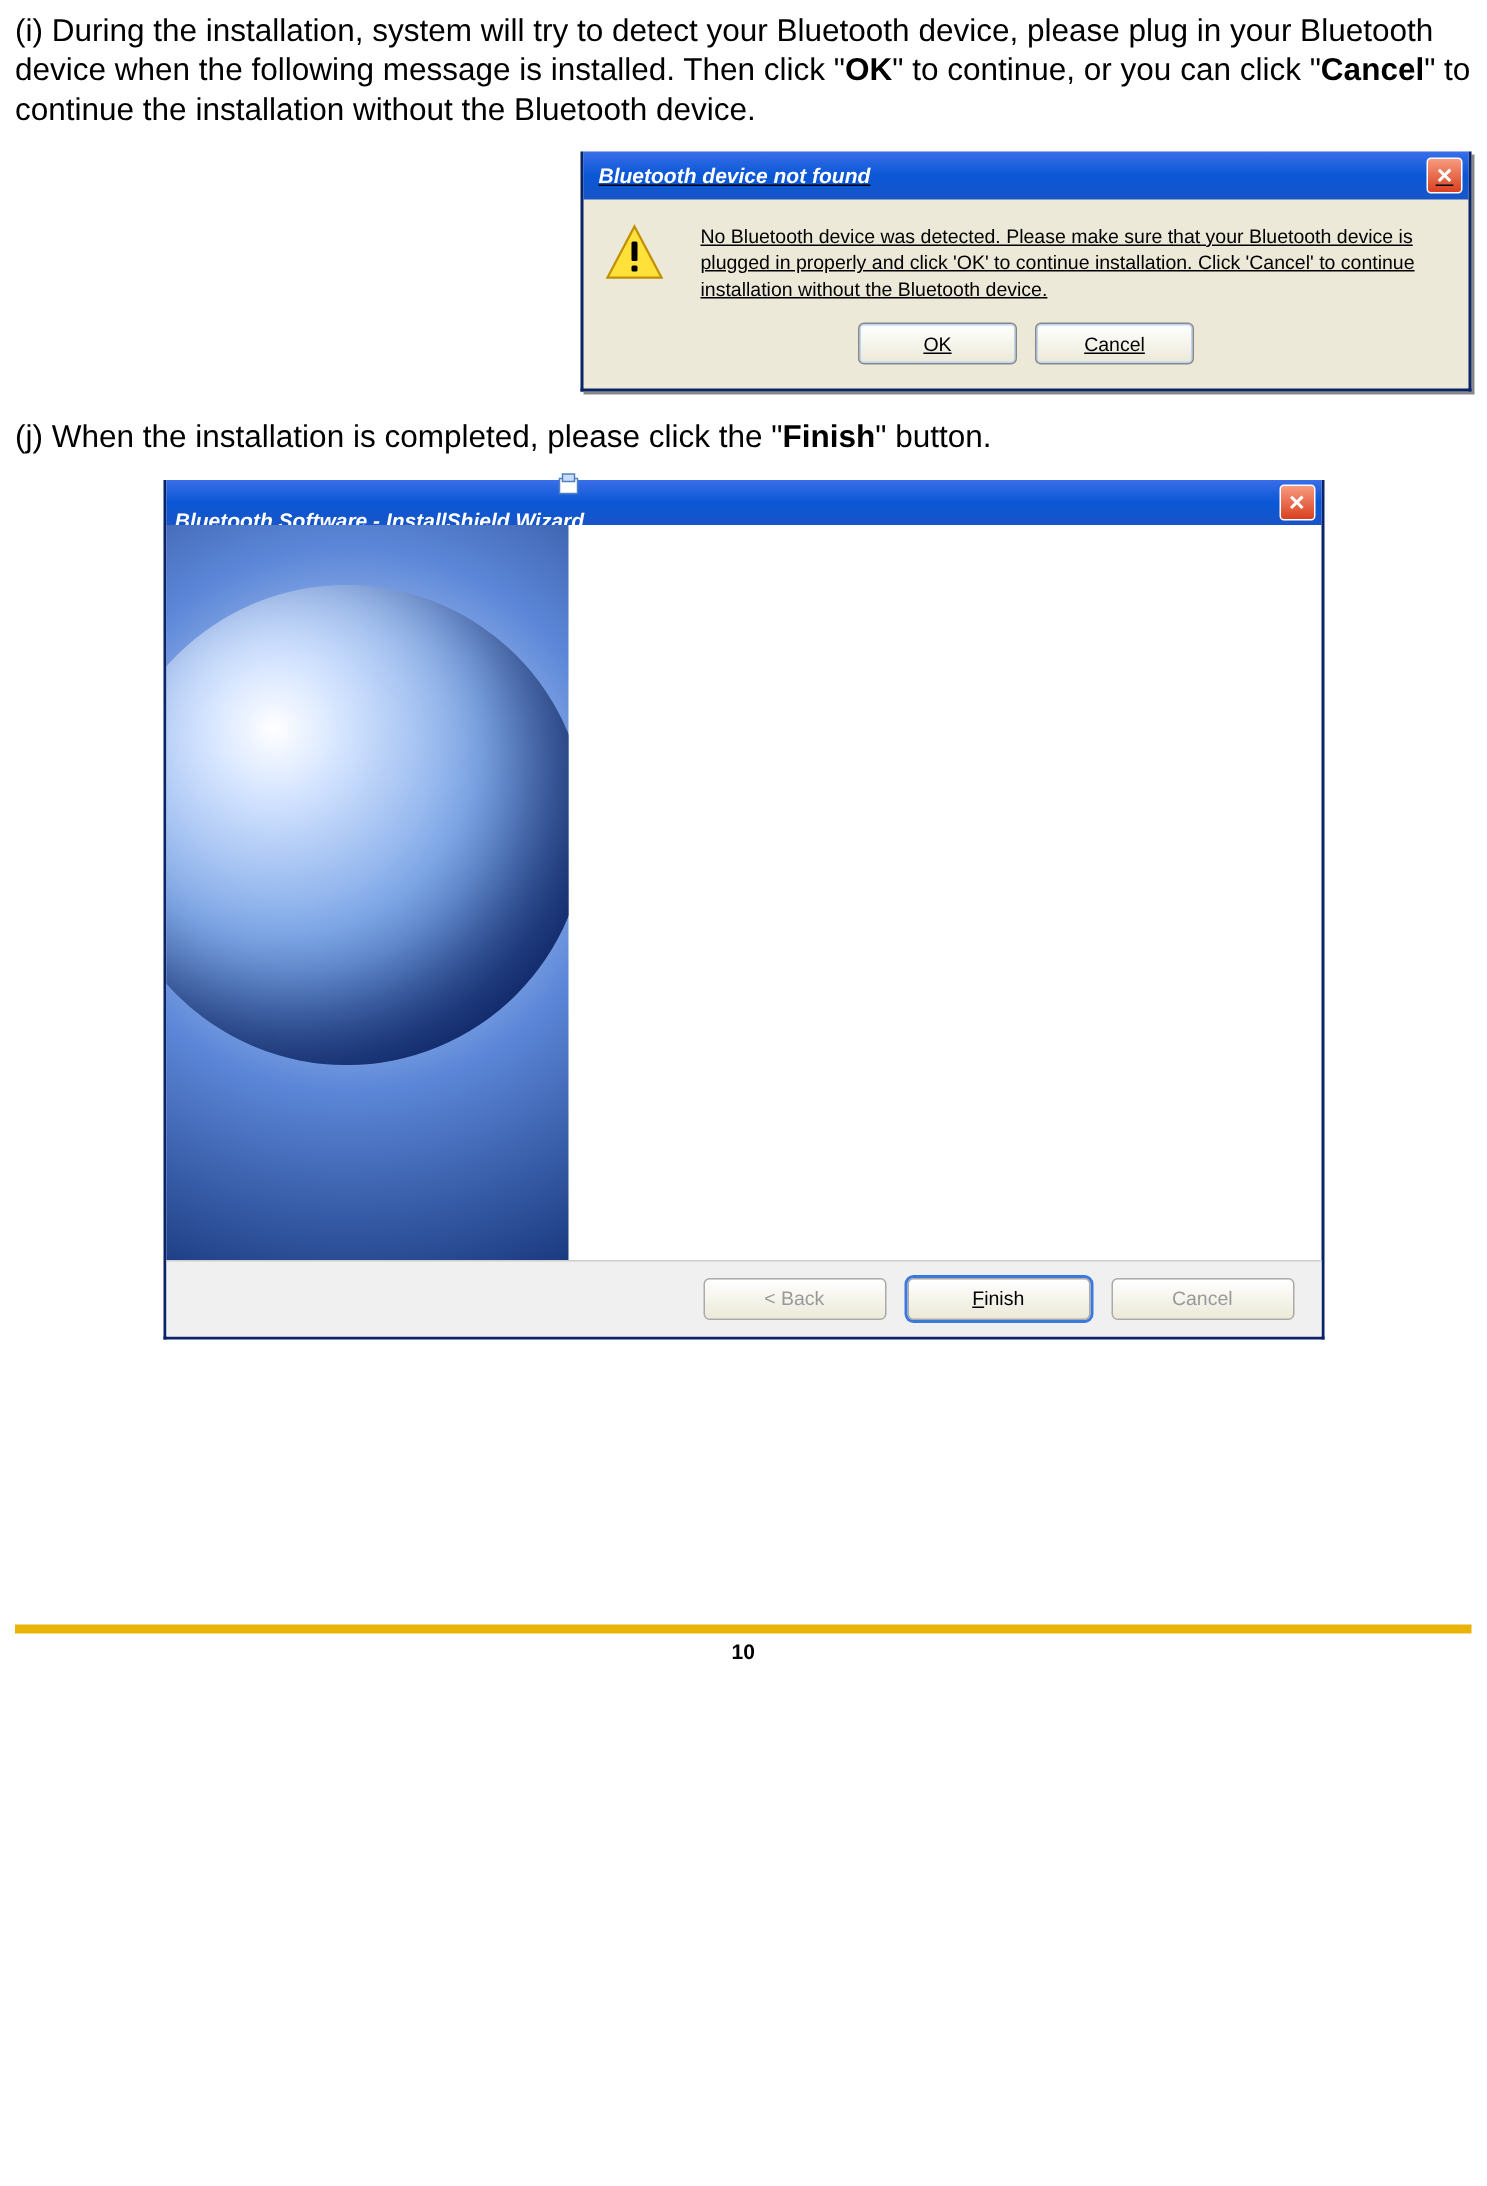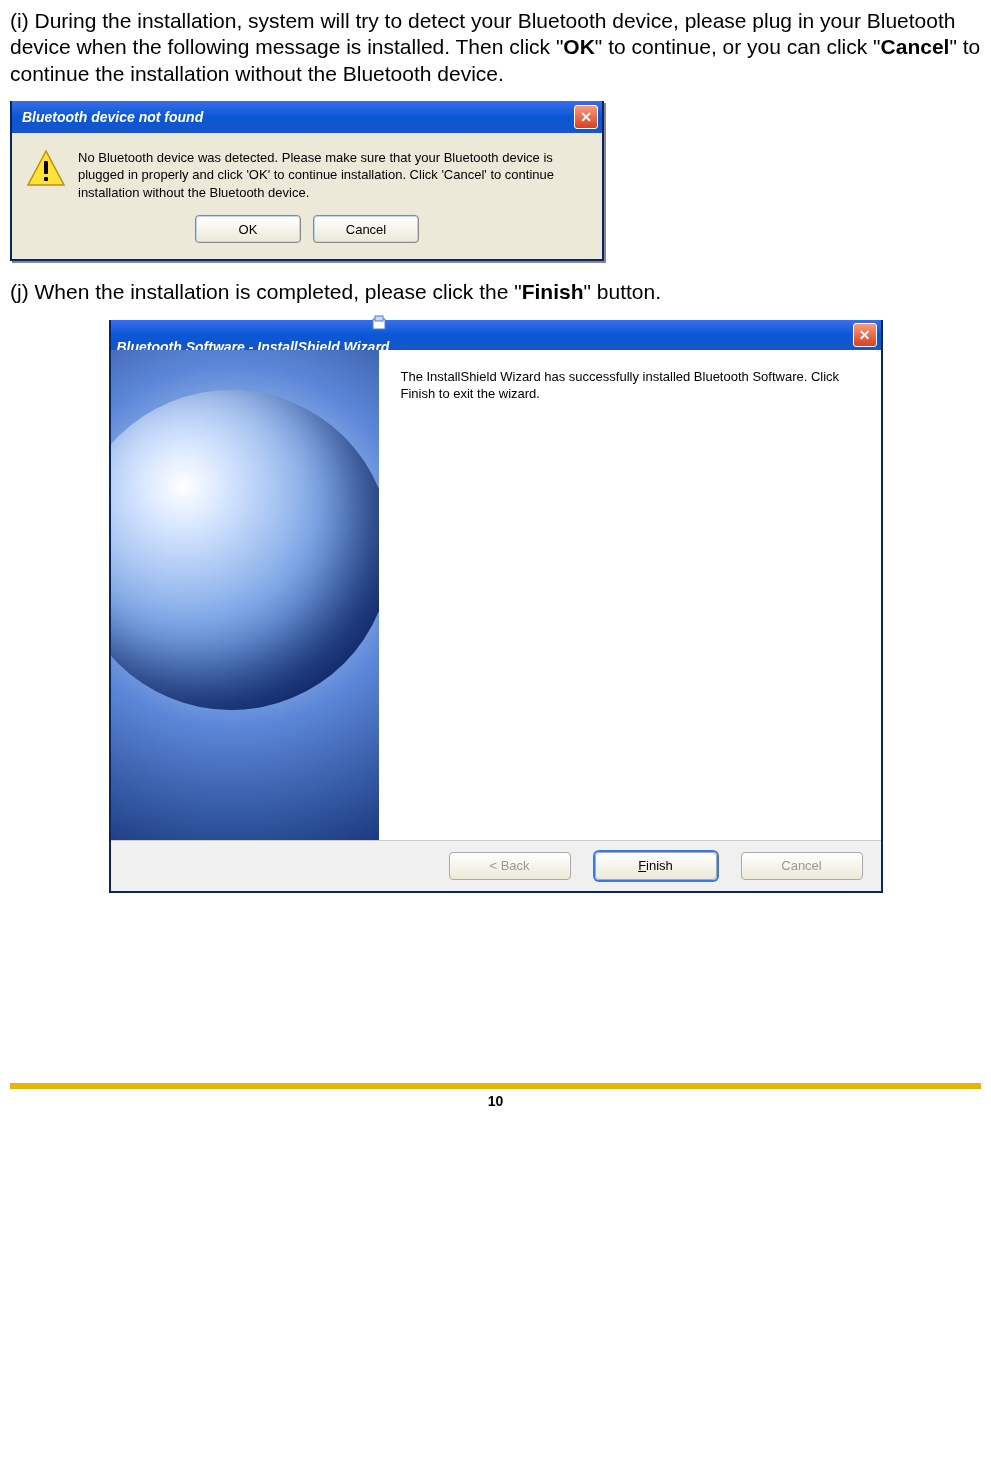--- a/index.html
+++ b/index.html
@@ -22,22 +22,23 @@
 .bold { font-weight: bold; }
 .red-text {
   color: #e00000;
   font-weight: bold;
   font-size: 21px;
   line-height: 1.25;
   margin: 10px 0 0 0;
 }
 .dialog1-wrap {
   display: flex;
-  justify-content: flex-start;
+  justify-content: flex-end;
   margin: 1px 0 18px 0;
+  text-decoration: underline;
 }
 .dialog1 {
   width: 590px;
   border: 2px solid #0a246a;
   border-top: none;
   background: #ece9d8;
   box-shadow: 2px 2px 0 #888;
 }
 .titlebar1 {
   height: 32px;
@@ -61,21 +62,21 @@
   align-items: center;
   justify-content: center;
   color: #fff;
   font-weight: bold;
   font-size: 14px;
   font-style: normal;
 }
 .dialog1-body {
   display: flex;
   padding: 16px 14px 6px 14px;
-  gap: 12px;
+  gap: 24px;
 }
 .warn-icon {
   width: 40px;
   height: 40px;
   flex-shrink: 0;
 }
 .dialog1-msg {
   font-family: Tahoma, Arial, sans-serif;
   font-size: 13px;
   color: #000;
@@ -170,21 +171,21 @@
   line-height: 1.35;
 }
 .dialog2-footer {
   border-top: 1px solid #ccc;
   background: #f0f0f0;
   height: 50px;
   display: flex;
   align-items: center;
   justify-content: flex-end;
   padding: 0 18px;
-  gap: 24px;
+  gap: 14px;
 }
 .wiz-button {
   min-width: 120px;
   height: 26px;
   background: linear-gradient(to bottom, #fff, #ece9d8);
   border: 1px solid #aaa;
   border-radius: 4px;
   font-family: Tahoma, Arial, sans-serif;
   font-size: 13px;
   display: flex;
@@ -263,21 +264,20 @@
         </div>
         <div class="close-btn">
           <span>✕</span>
         </div>
       </div>
       <div class="dialog2-body">
         <div class="left-panel">
           <div class="globe"></div>
         </div>
         <div class="right-content">
-          <div class="wiz-text">The InstallShield Wizard has successfully installed Bluetooth Software. Click Finish to exit the wizard.</div>
         </div>
       </div>
       <div class="dialog2-footer">
         <div class="wiz-button disabled">
             <span>&lt; Back</span>
           </div>
         <div class="wiz-button default">
           <span><span class="underline">F</span><span>inish</span></span>
         </div>
         <div class="wiz-button disabled">

